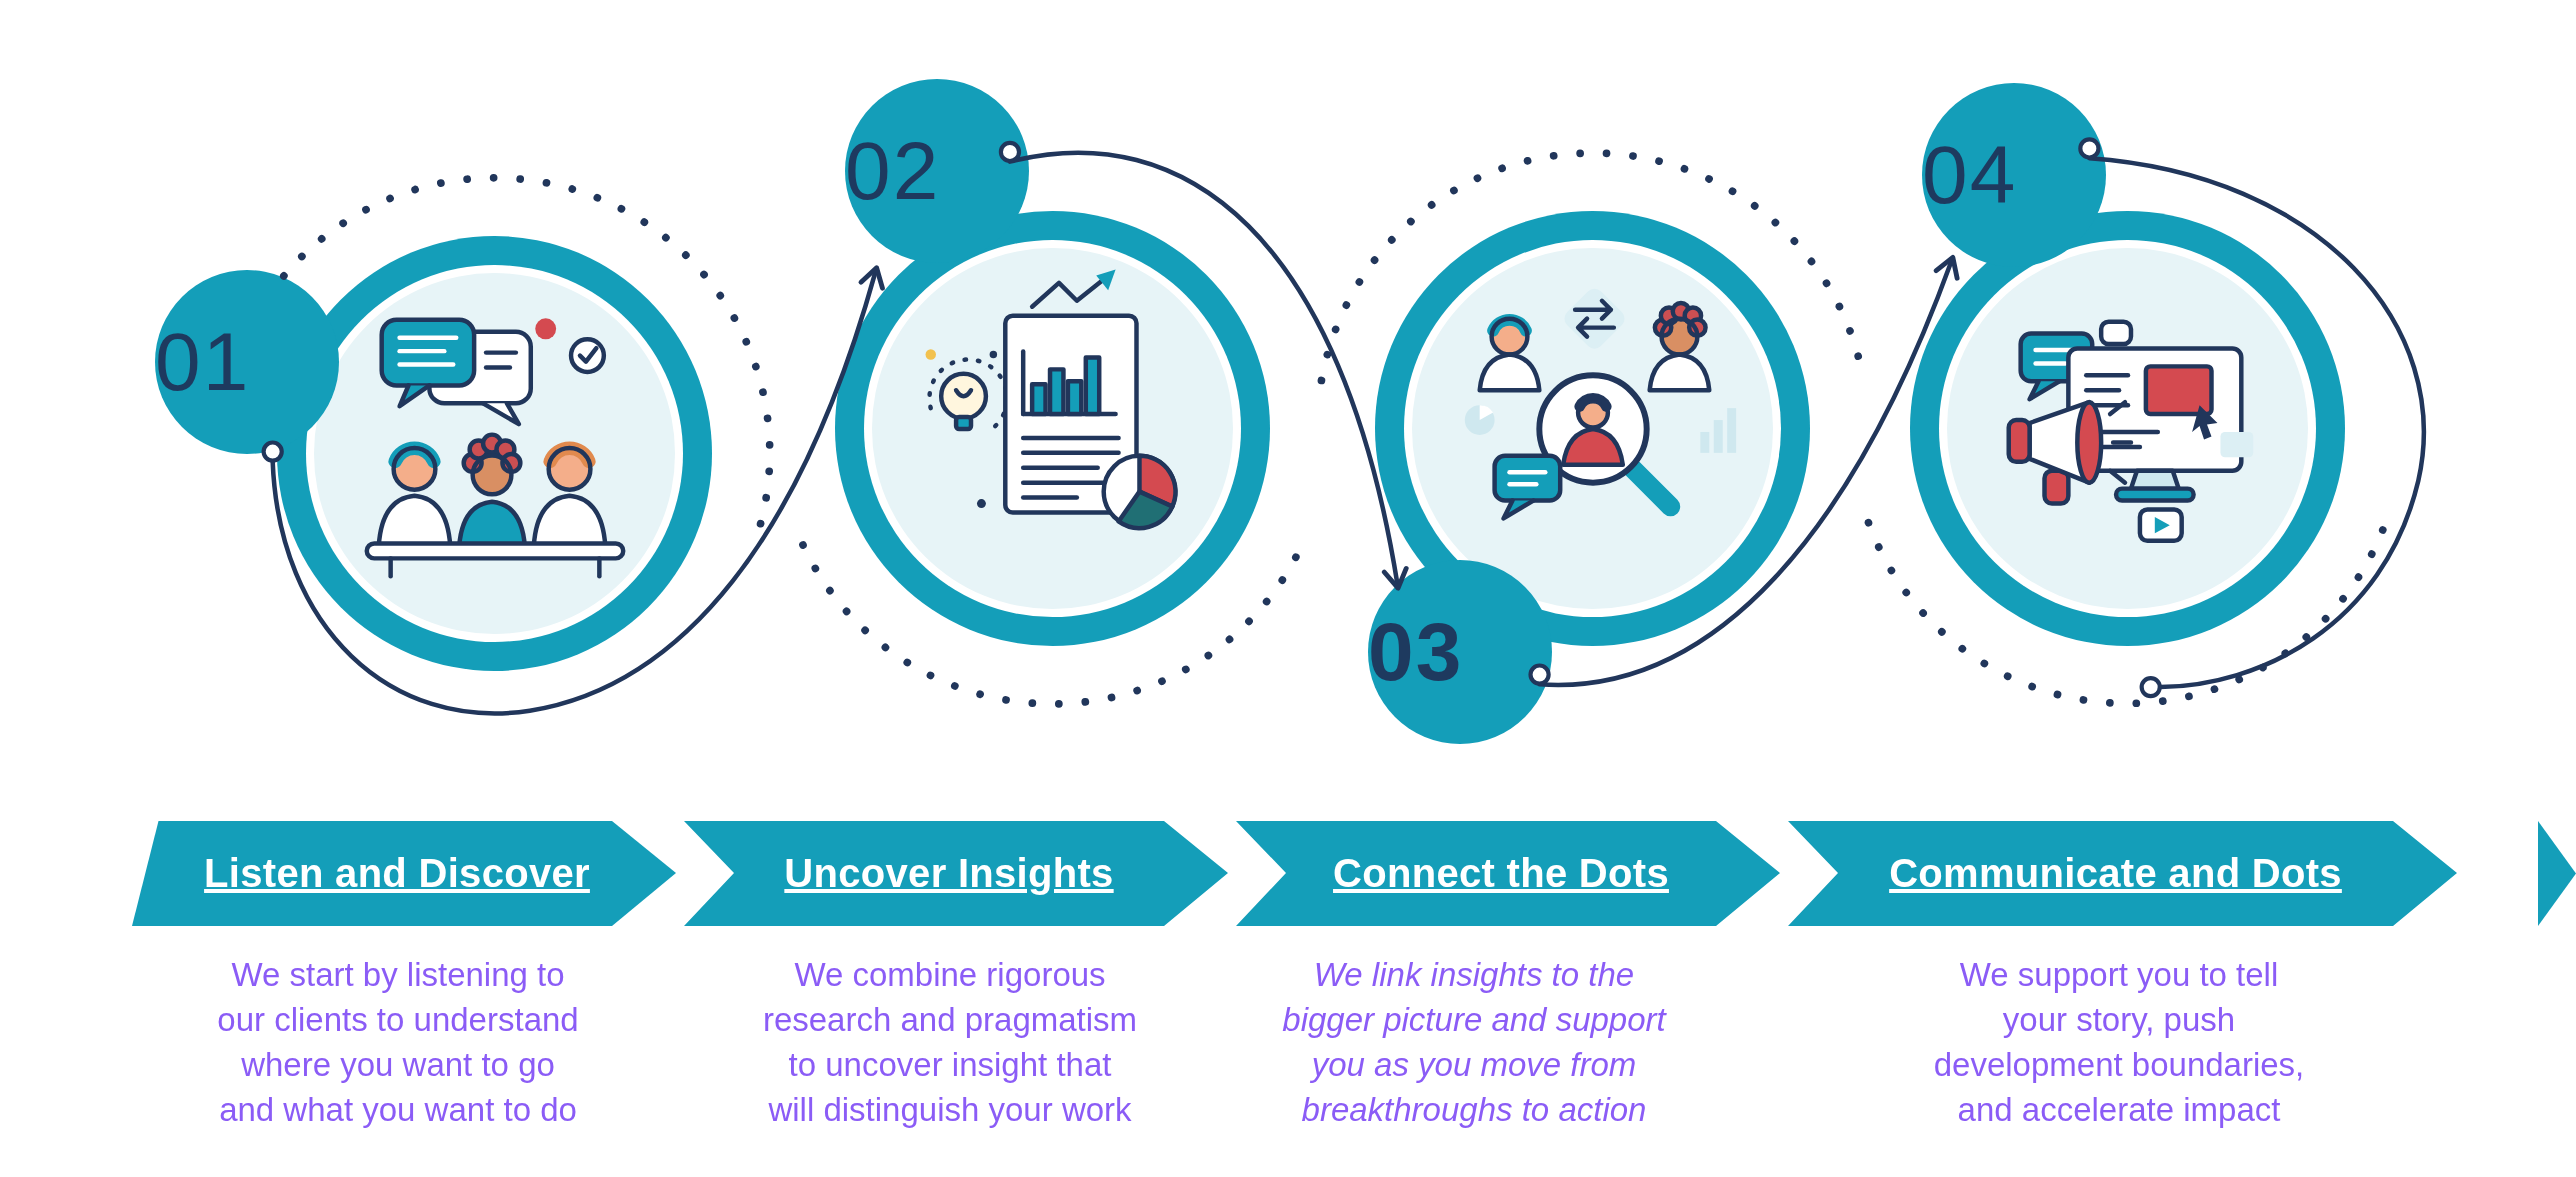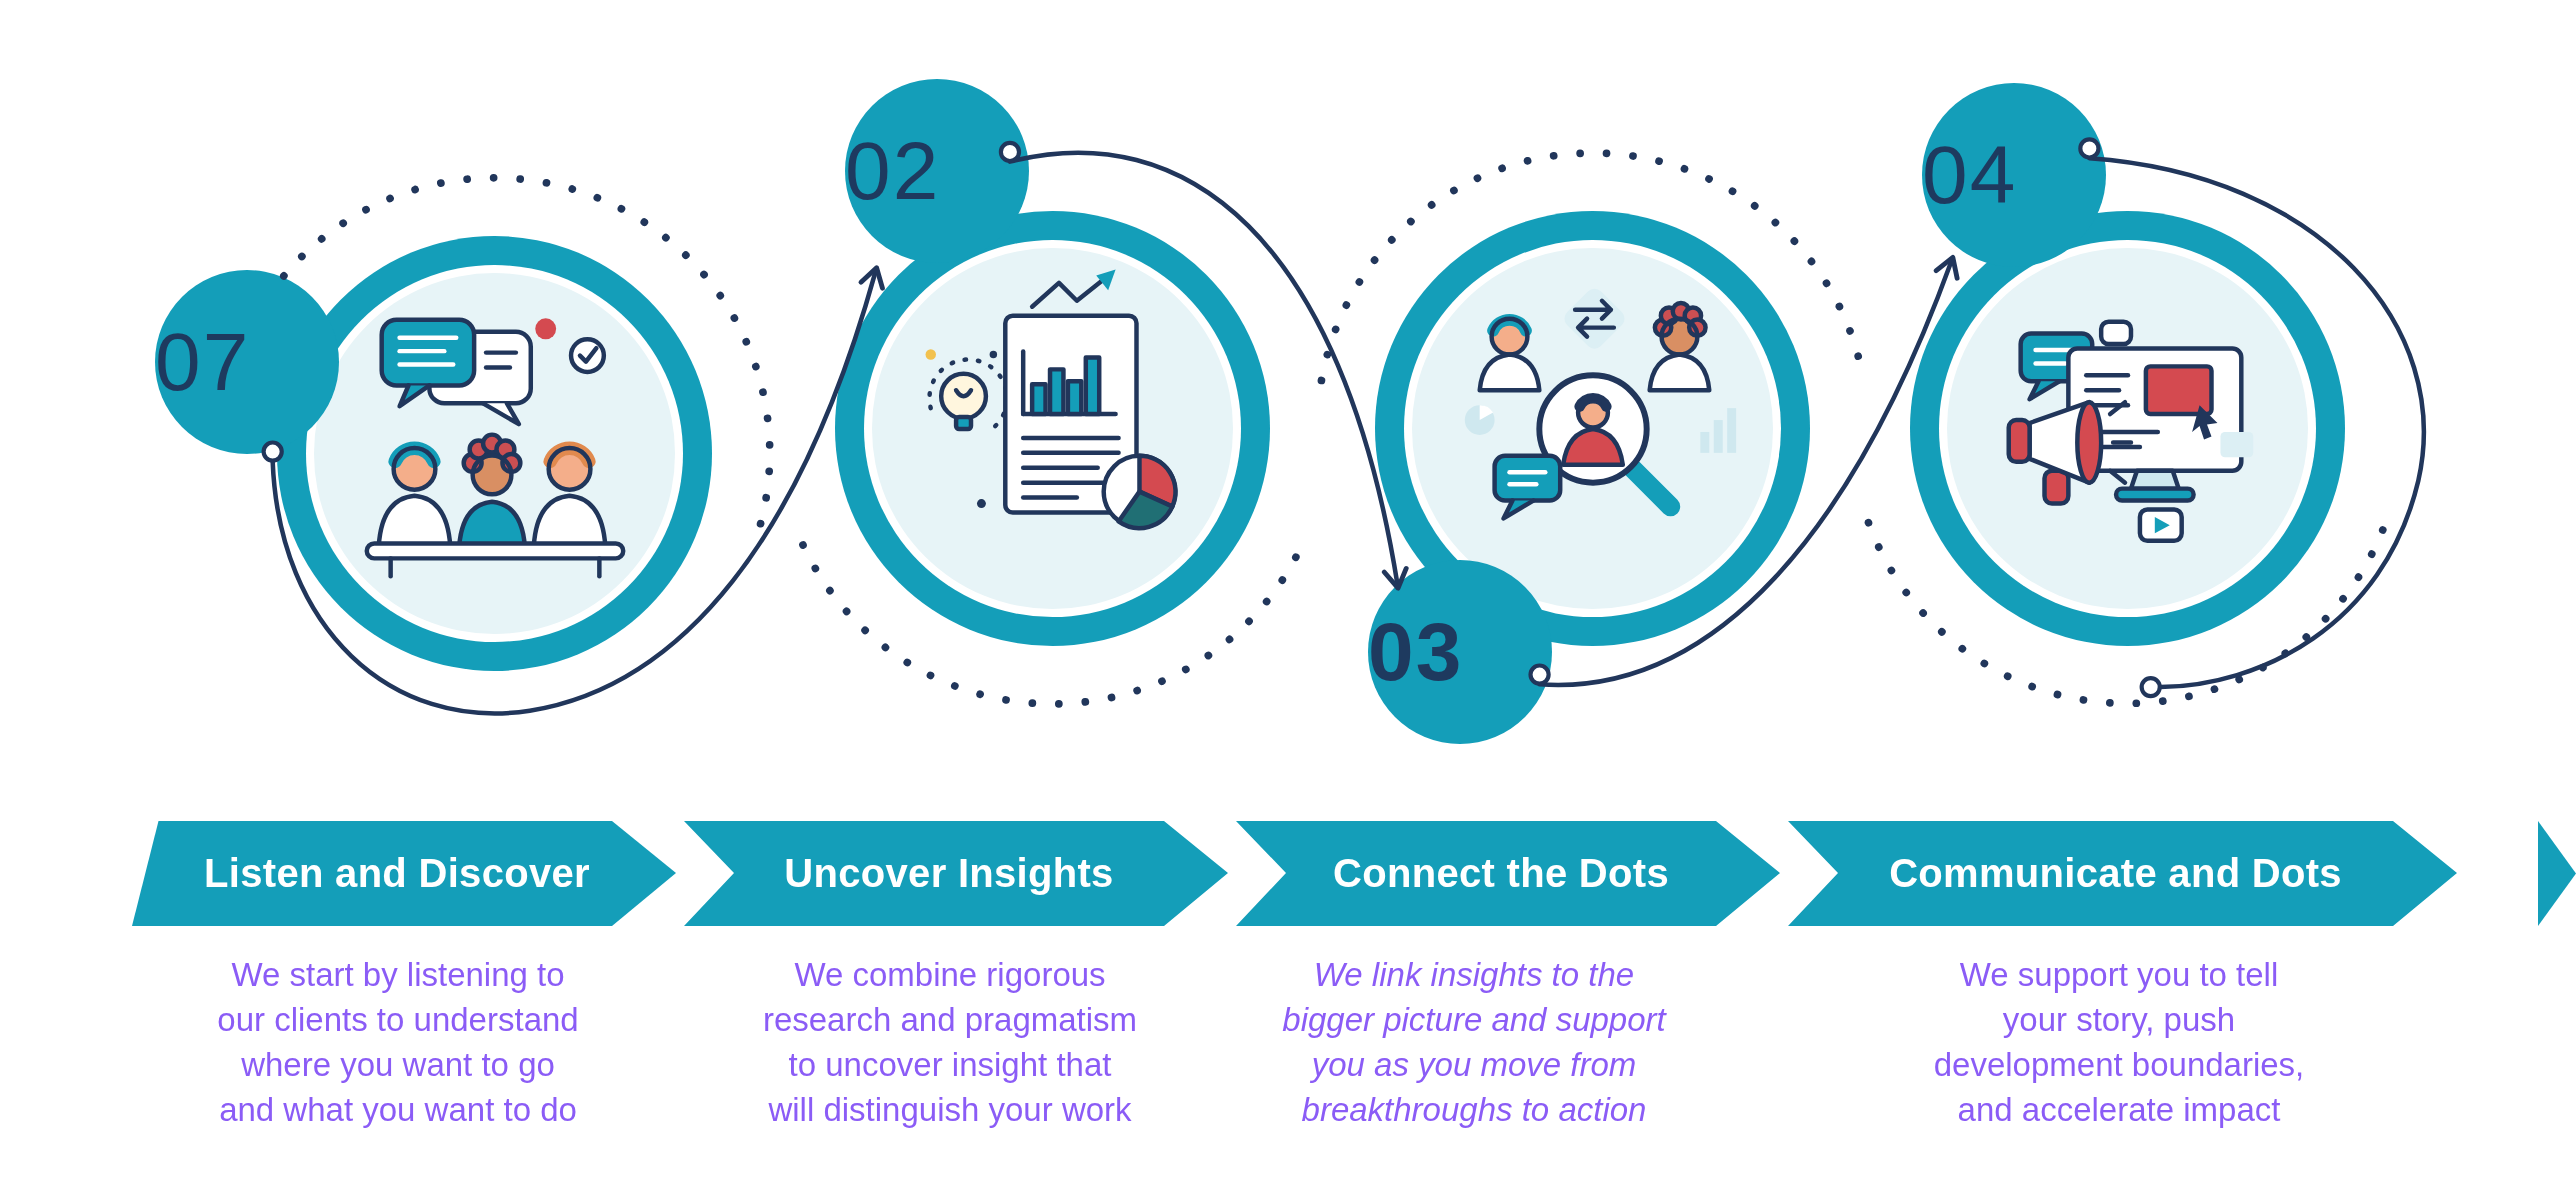--- a/index.html
+++ b/index.html
@@ -27,21 +27,21 @@
            display:flex; align-items:center; justify-content:flex-start; z-index:4; }
   .badge-num { font-size:82px; color:#1E3A5F; letter-spacing:2.1px; }
   .b1 { left:155px;  top:270px; }
   .b2 { left:845px; top:79px; }
   .b3 { left:1368px; top:560px;font-weight:bold; }
   .b4 { left:1922px; top:83px; }
 
   
   .banner { position:absolute; top:821px; height:105px; width:544px; background:#149EB9; z-index:3;
             display:flex; align-items:center; justify-content:center; padding:0 70px 0 56px; }
-  .banner-title { color:#ffffff; font-size:40px; font-weight:bold; letter-spacing:0.3px; white-space:nowrap; }
+  .banner-title { color:#ffffff; font-size:40px; font-weight:bold; letter-spacing:0.3px; white-space:nowrap;text-decoration:underline; }
   .ban1 { left:132px;  clip-path:polygon(26.5px 0, 480px 0, 544px 52px, 480px 105px, 0 105px); }
   .ban2 { left:684px;  clip-path:polygon(0 0, 480px 0, 544px 52px, 480px 105px, 0 105px, 50px 52px); }
   .ban3 { left:1236px; clip-path:polygon(0 0, 480px 0, 544px 52px, 480px 105px, 0 105px, 50px 52px); }
   .ban4 { left:1788px; width:669px; clip-path:polygon(0 0, 605px 0, 669px 52px, 605px 105px, 0 105px, 50px 52px); }
   .banner-frag { position:absolute; left:2538px; top:821px; width:38px; height:105px; background:#149EB9;
                  clip-path:polygon(0 0, 100% 50%, 0 100%); z-index:3; }
 
   
   .desc { position:absolute; top:953px; width:572px; text-align:center; white-space:pre-line;
           color:#8b5cf6; font-size:33px; line-height:1.36; z-index:2; }
@@ -75,21 +75,21 @@
 
     <circle class="node" cx="391" cy="648" r="13"></circle>
     <circle class="node" cx="1449" cy="218" r="13"></circle>
     <circle class="node" cx="2209" cy="968" r="13"></circle>
     <circle class="node" cx="2998" cy="213" r="13"></circle>
     <circle class="node" cx="3086" cy="986" r="13"></circle>
   </svg>
 
   <div>
     <div class="badge b1">
-      <span class="badge-num">07</span>
+      <span class="badge-num">01</span>
     </div>
     <div class="circle c1">
       <div class="circle-white">
         <div class="disc">
           <svg class="ill" viewBox="0 0 220 220">
             <g stroke="#21365B" stroke-width="3" fill="none" stroke-linecap="round" stroke-linejoin="round">
               <rect x="66" y="28" width="68" height="48" rx="10" fill="#ffffff"></rect>
               <path d="M118 76 L126 90 L102 76" fill="#ffffff"></path>
               <line x1="104" y1="42" x2="124" y2="42"></line>
               <line x1="104" y1="52" x2="120" y2="52"></line>

